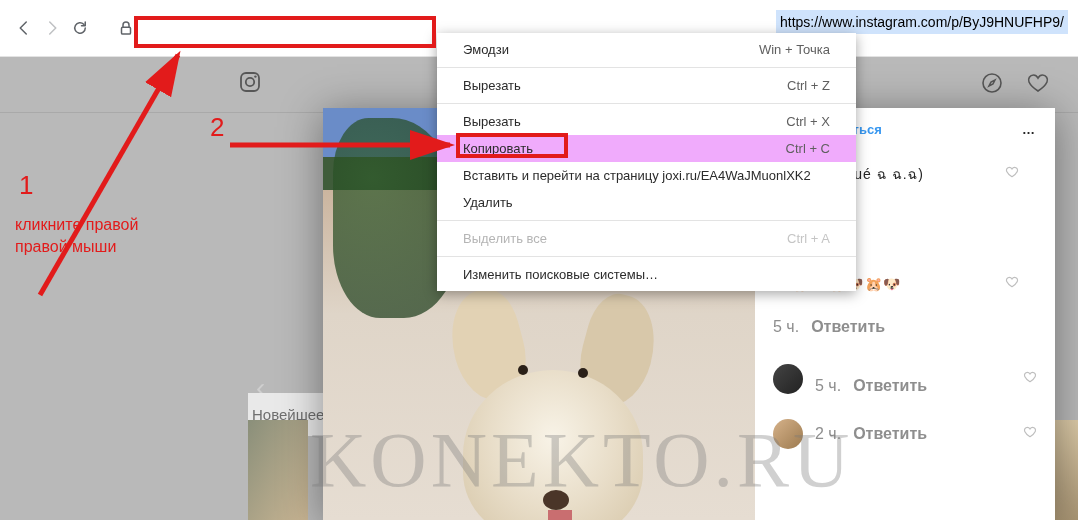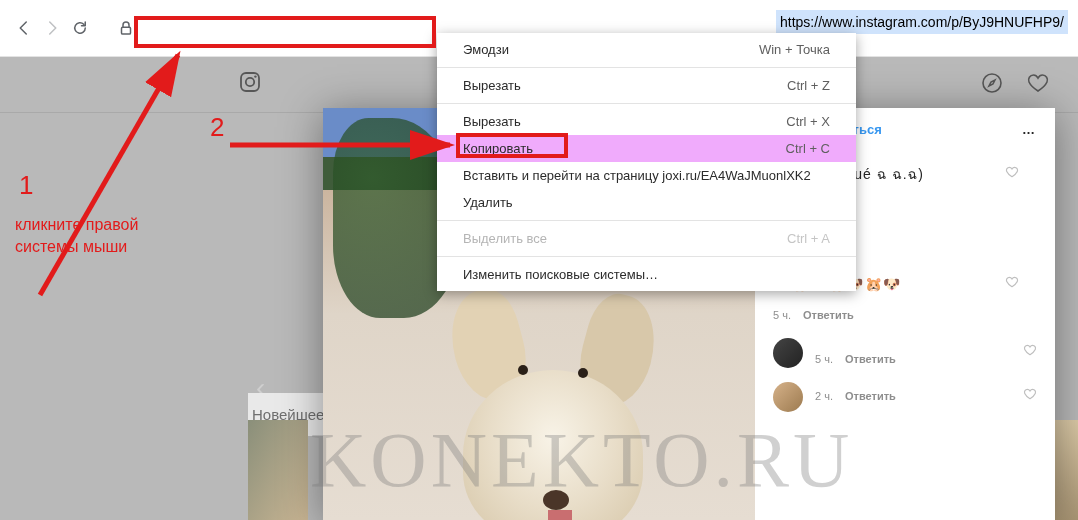--- a/index.html
+++ b/index.html
@@ -53,21 +53,21 @@
   .hdr-sub { color:#3797f0; font-weight:600; cursor:pointer; }
   .dot { color:#262626; }
   .more { font-weight:700; letter-spacing:2px; color:#262626; cursor:pointer; }
   .sub-loc { font-size:12px; color:#262626; margin-top:2px; }
 
   .post-body { margin-top:12px; font-size:13px; line-height:1.4; }
   .emoji-row { letter-spacing:1px; font-size:14px; }
   .like-heart { position:absolute; right:18px; color:#bfbfbf; }
   .like-heart svg { width:14px; height:14px; fill:none; stroke:#bfbfbf; stroke-width:2; }
 
-  .cmt { display:flex; align-items:center; gap:12px; margin-top:14px; font-size:11px; color:#8e8e8e; }
+  .cmt { display:flex; align-items:center; gap:12px; margin-top:22px; font-size:16px; color:#8e8e8e; }
   .cmt .av { width:30px; height:30px; border-radius:50%; background:linear-gradient(135deg,#444,#222); }
   .cmt .time { color:#8e8e8e; }
   .cmt .reply { color:#8e8e8e; font-weight:600; cursor:pointer; }
   .cmt .h-right { margin-left:auto; }
 
   
   .wm { position:absolute; left:310px; bottom:15px; font-size:78px; font-weight:400; letter-spacing:4px; color: rgba(120,120,120,0.35); font-family: Georgia, serif; pointer-events:none; }
 
   
   .anno { position:absolute; inset:0; pointer-events:none; z-index:50; }
@@ -284,16 +284,16 @@
           <marker id="ah2" markerWidth="10" markerHeight="10" refX="8" refY="3" orient="auto">
             <path d="M0,0 L9,3 L0,6 z" fill="#e21b1b"></path>
           </marker>
         </defs>
       <line x1="0" y1="25" x2="220" y2="25" stroke="#e21b1b" stroke-width="5" marker-end="url(#ah2)"></line>
     </svg>
 
     <div class="an-text an-num" style="top:170px; left:19px;">1</div>
     <div class="an-text an-num" style="top:112px; left:210px;">2</div>
     <div class="an-text" style="top:216px; left:15px;">кликните правой</div>
-    <div class="an-text" style="top:238px; left:15px;">системы мыши</div>
+    <div class="an-text" style="top:238px; left:15px;">правой мыши</div>
   </div>
 
 </div>
 
 </body></html>

